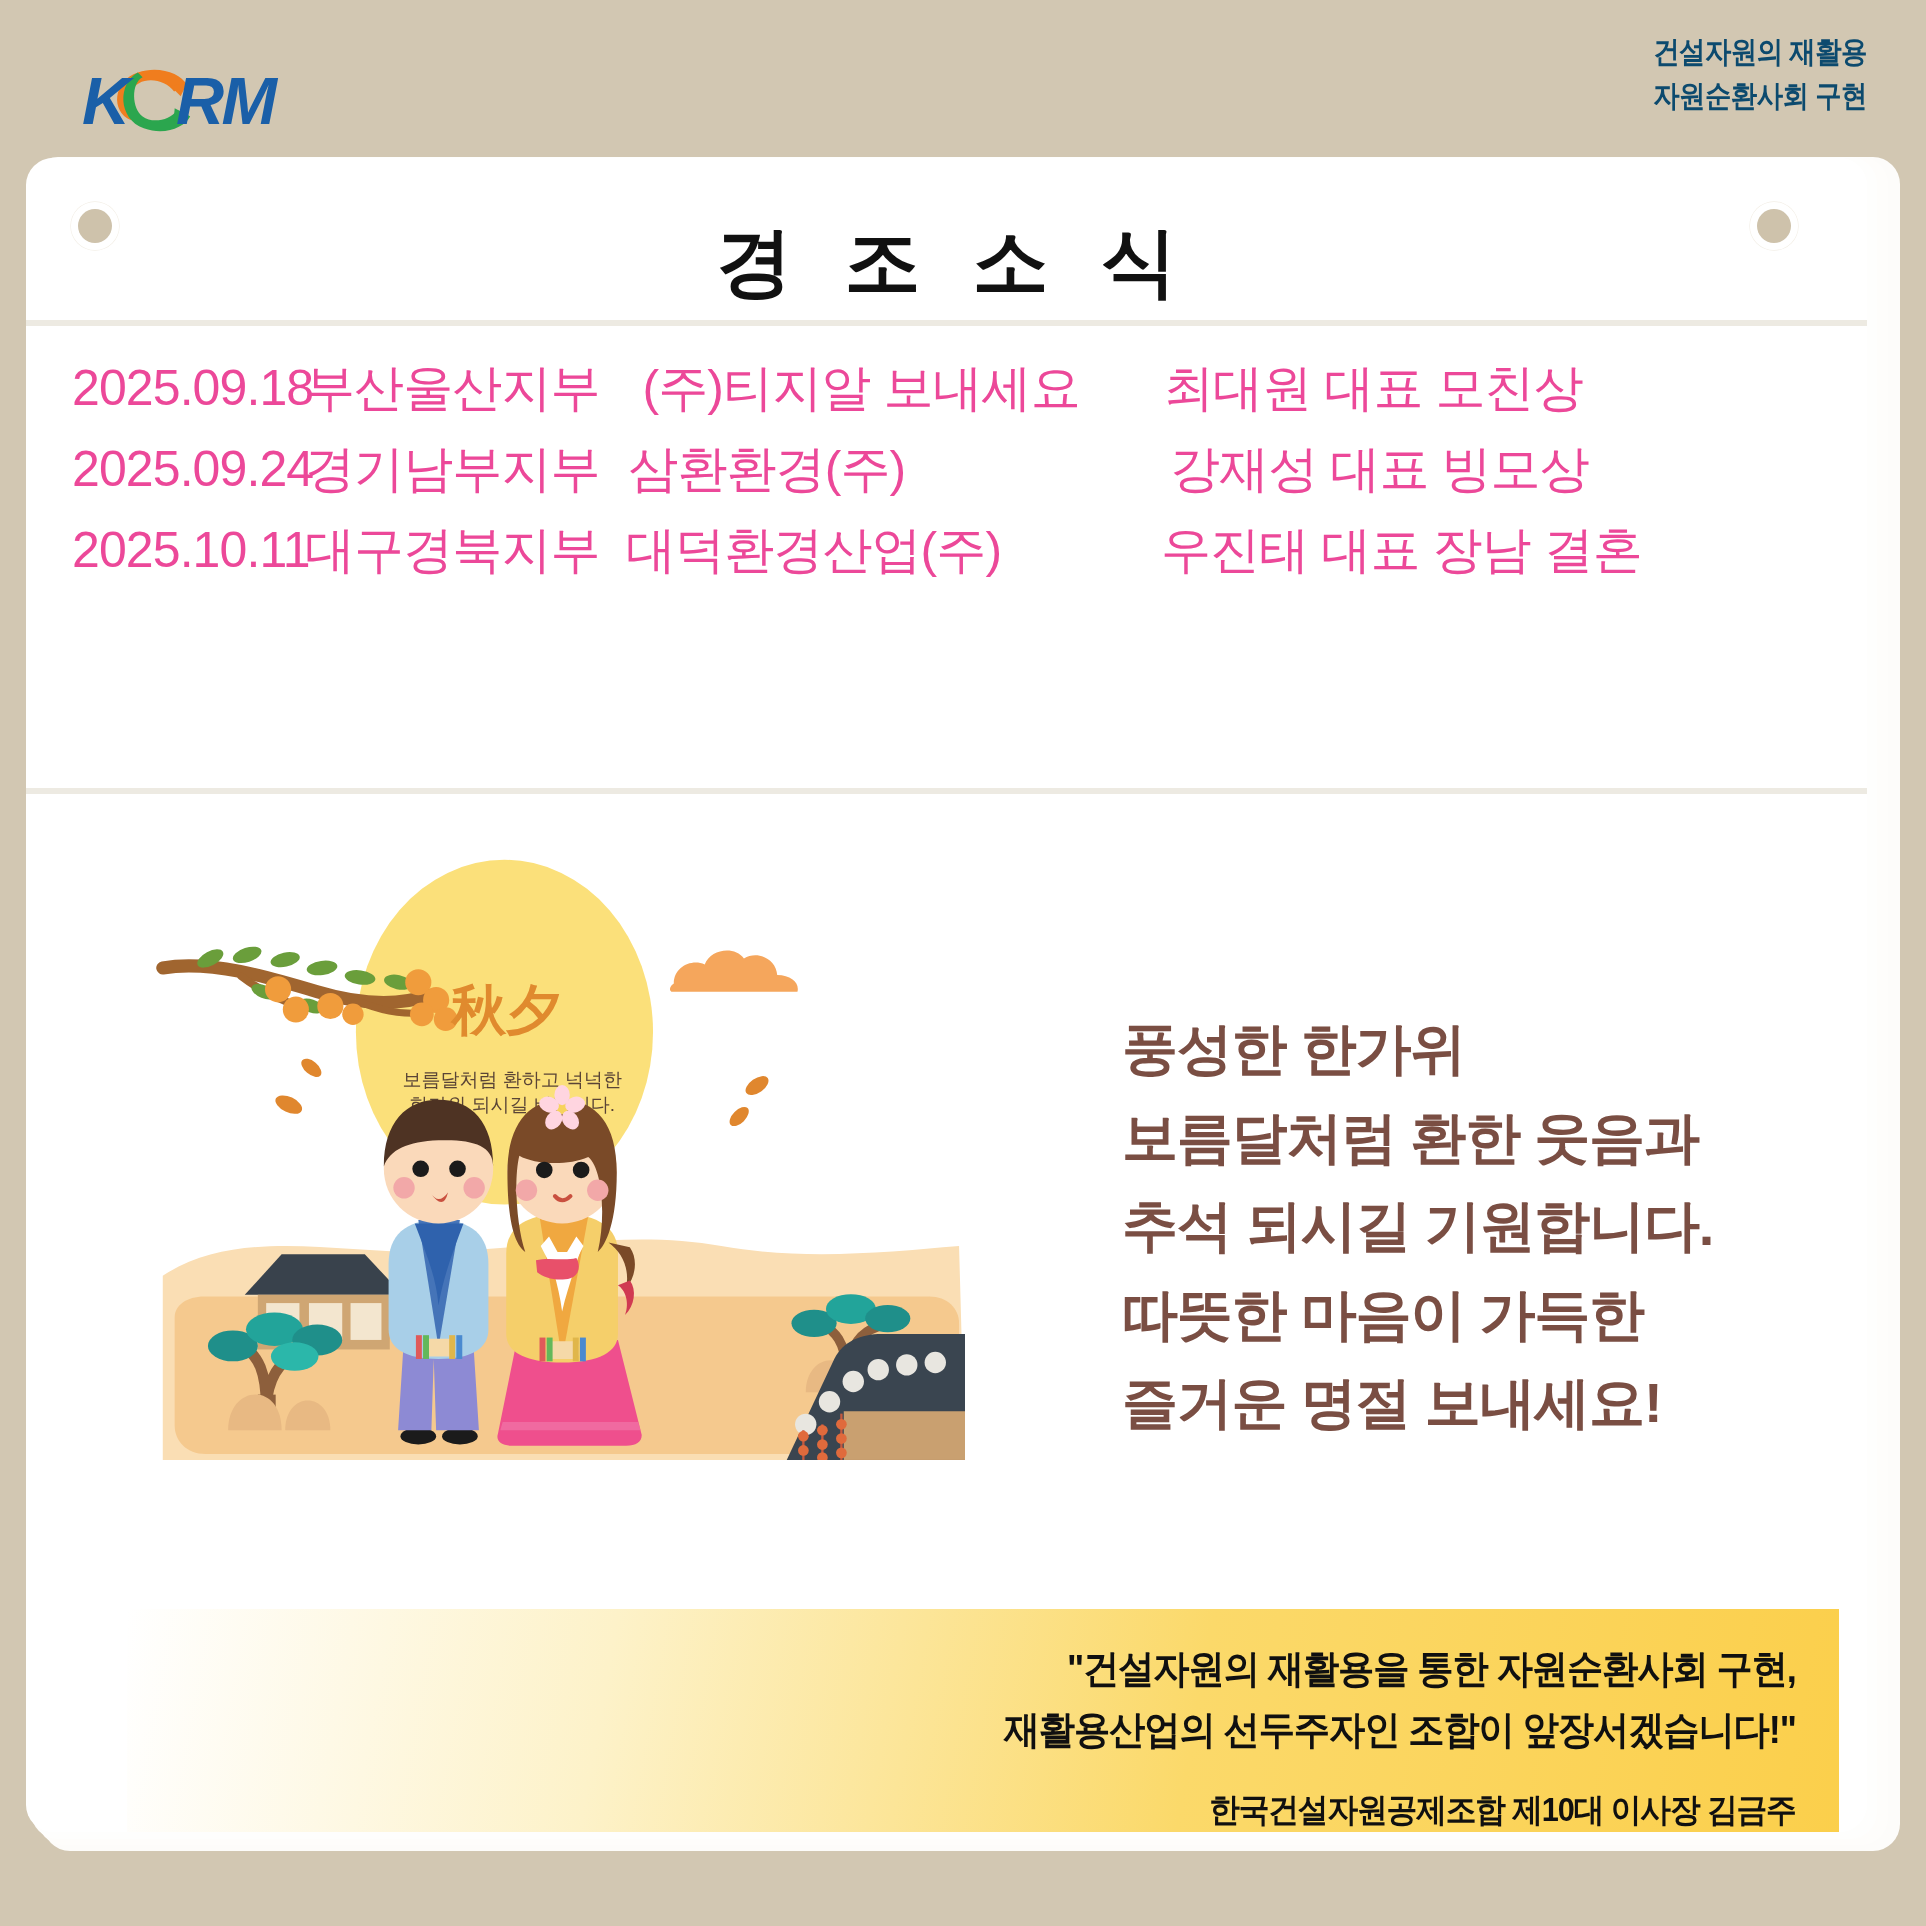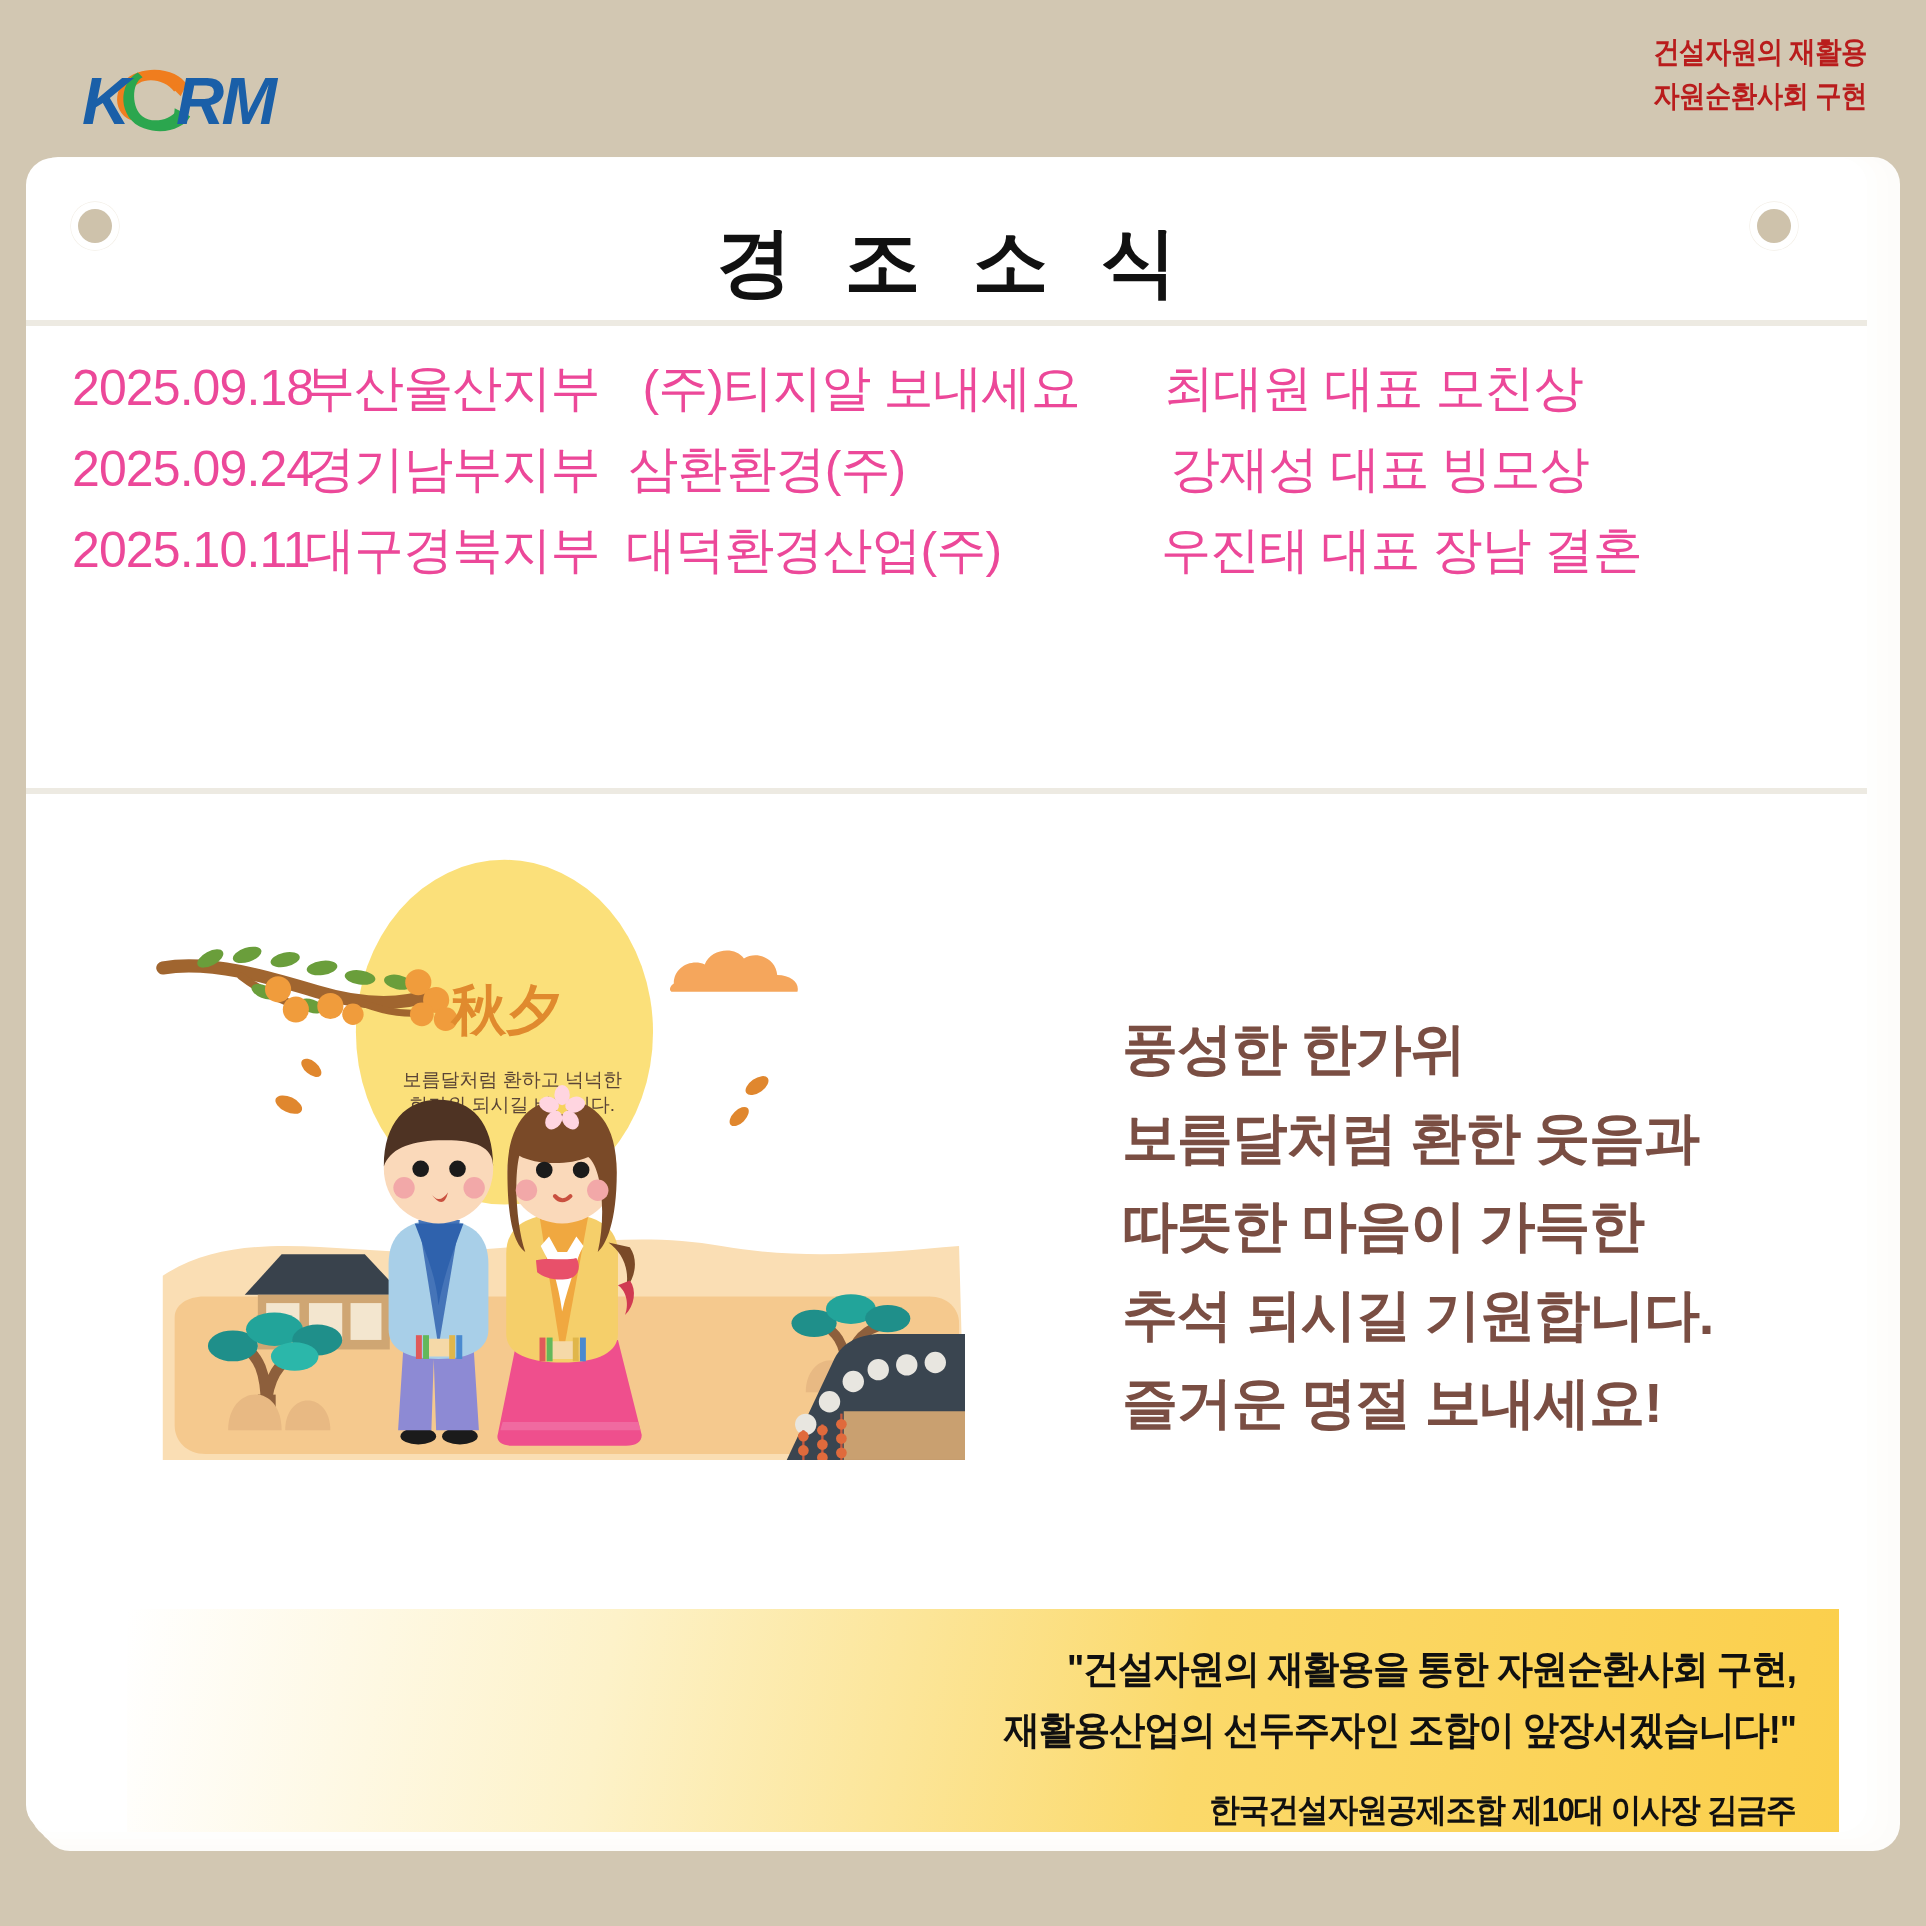--- a/index.html
+++ b/index.html
@@ -12,21 +12,21 @@
   .page { position: relative; width: 1926px; height: 1926px; background: #d2c7b2; }
 
   
   .logo {
     position: absolute; left: 76px; top: 57px;
     width: 226px; height: 89px;
   }
   .header-tagline {
     position: absolute; right: 59px; top: 30px;
     text-align: center;
-    color: #b91c1c;
+    color: #0c4a6e;
     font-weight: bold;
     font-size: 30px;
     letter-spacing: -0.6px;
     line-height: 1.45;
   }
   .header-tagline div { transform: scaleX(0.88); transform-origin: right center; }
 
   
   .card-stack { position: absolute; left: 26px; top: 157px; width: 1874px; height: 1698px; }
   .sheet {
@@ -343,22 +343,22 @@
             <circle cx="652" cy="596" r="18" fill="#f2a8a8"></circle>
             <circle cx="772" cy="596" r="18" fill="#f2a8a8"></circle>
             <path d="M700 606 Q712 620 726 606" stroke="#c9503f" stroke-width="7" fill="none" stroke-linecap="round"></path>
           </g>
         </svg>
       </div>
 
       <div class="greeting">
         <div>풍성한 한가위</div>
         <div>보름달처럼 환한 웃음과</div>
+        <div>추석 되시길 기원합니다.</div>
         <div>따뜻한 마음이 가득한</div>
-        <div>추석 되시길 기원합니다.</div>
         <div>즐거운 명절 보내세요!</div>
       </div>
 
       <div class="band">
         <div class="band-quote">
           <div>"건설자원의 재활용을 통한 자원순환사회 구현,</div>
           <div>재활용산업의 선두주자인 조합이 앞장서겠습니다!"</div>
         </div>
         <div class="band-sign">한국건설자원공제조합 제10대 이사장 김금주</div>
       </div>

